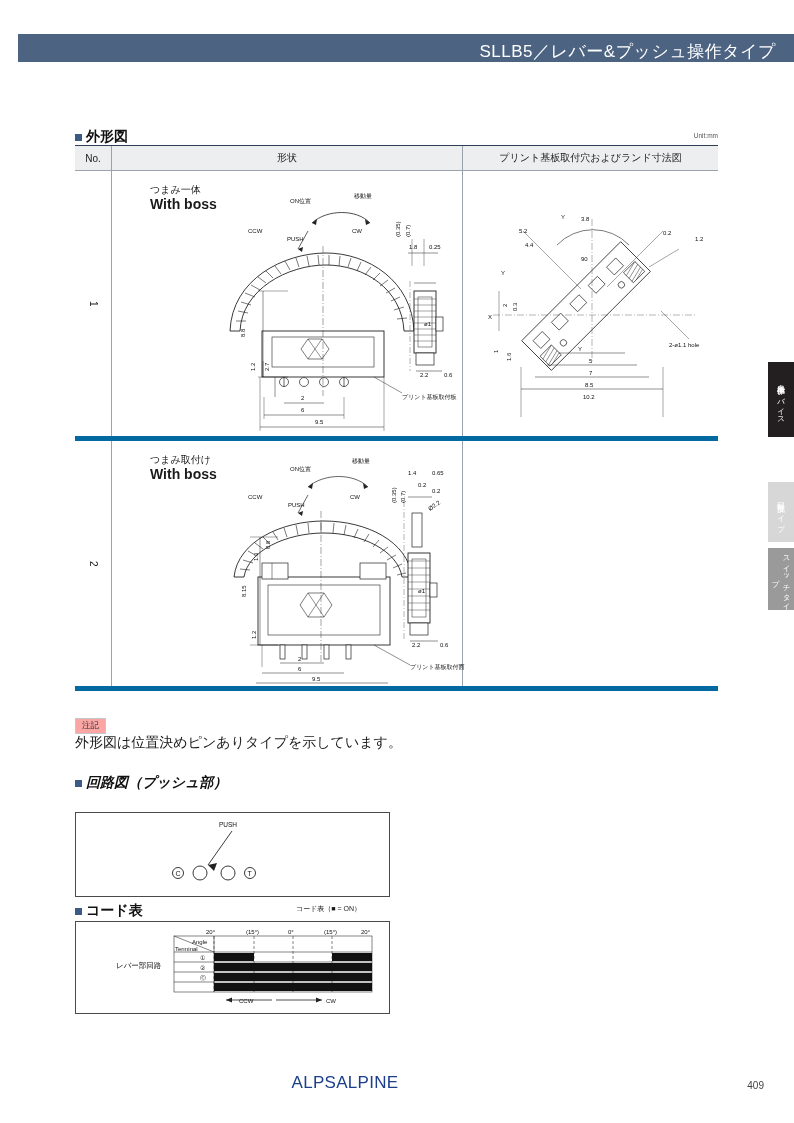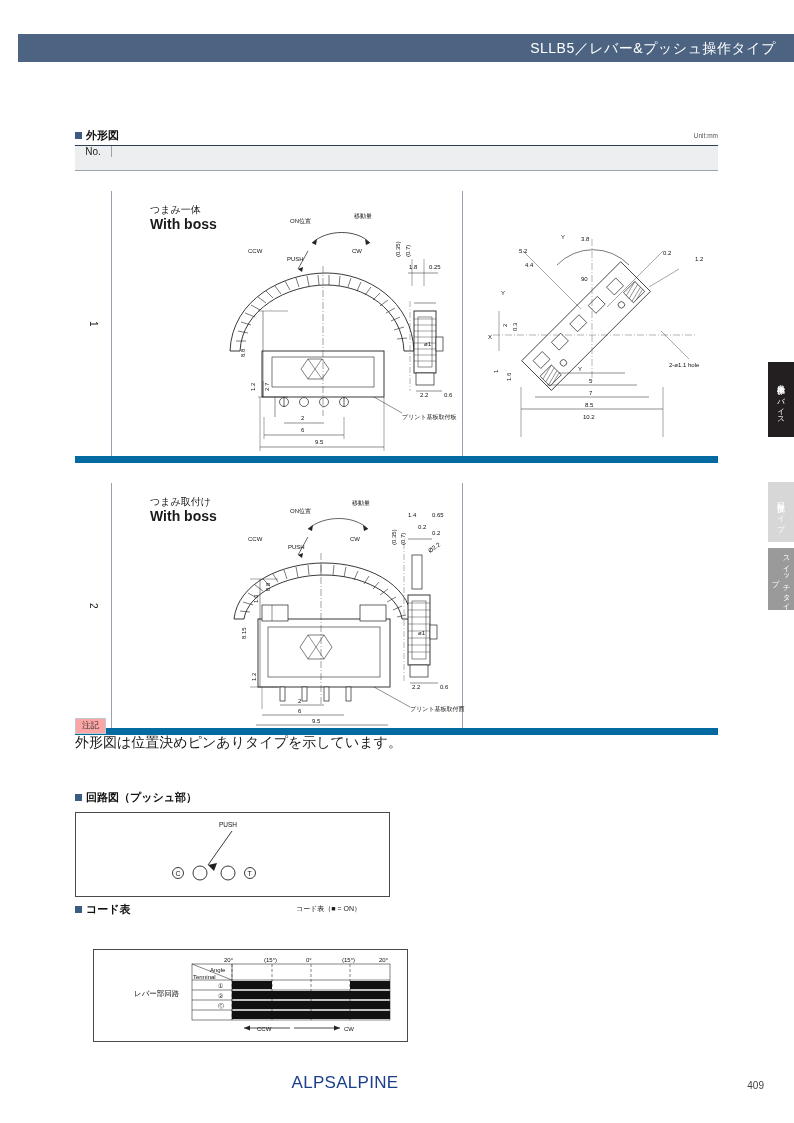--- a/index.html
+++ b/index.html
@@ -14,65 +14,64 @@
   
   .header-bar{
     position:absolute;left:0;top:34px;width:794px;height:28px;
     background:#4c6382;
   }
   .header-bar .tail{
     position:absolute;left:0;top:0;width:18px;height:28px;background:#ffffff;
   }
   .header-title{
     position:absolute;right:18px;top:6px;
-    color:#ffffff;font-size:14px;letter-spacing:.5px;
+    color:#ffffff;font-size:17px;letter-spacing:.5px;
   }
   
   .side-tab{
     position:absolute;right:0;width:26px;
     writing-mode:vertical-rl;text-orientation:upright;
     font-size:7.5px;line-height:11px;letter-spacing:1px;
     display:flex;align-items:center;justify-content:center;
     text-align:center;
   }
   .side-tab.dark{background:#231f20;color:#ffffff;}
   .side-tab.light{background:#d7d7d7;color:#ffffff;}
   .side-tab.mid{background:#9a9a9a;color:#ffffff;}
   #tab1{top:362px;height:75px;}
   #tab2{top:482px;height:60px;}
   #tab3{top:548px;height:62px;}
 
   
   .sec-head{
-    position:absolute;font-size:11px;font-weight:bold;color:#111;
+    position:absolute;font-size:14px;font-weight:bold;color:#111;
   }
   .sec-head .sq{
     display:inline-block;width:7px;height:7px;background:#3b5a84;margin-right:4px;
   }
   .unit-label{
     position:absolute;font-size:6.5px;color:#555;
   }
 
   
   .tbl{
     position:absolute;left:75px;top:145px;width:643px;
   }
   .tbl-head{
     display:flex;height:24px;background:#eceef0;border-top:1.4px solid #2c3f57;
     border-bottom:1px solid #9aa3ad;
-    flex-direction:column;
   }
   .th{
     display:flex;align-items:center;justify-content:center;
     font-size:10px;color:#222;
   }
   .th.no{width:36px;border-right:1px solid #9aa3ad;}
   .th.shape{width:350px;border-right:1px solid #9aa3ad;}
   .th.pcb{flex:1;}
-  .tbl-row{display:flex;border-bottom:7px solid #0369a1;position:relative;margin-top:20px;}
+  .tbl-row{display:flex;border-bottom:5px solid #0369a1;position:relative;}
   .row1{height:265px;}
   .row2{height:245px;}
   .cell-no{
     width:36px;border-right:1px solid #9aa3ad;
     display:flex;align-items:center;justify-content:center;
     font-size:10px;
   }
   .cell-no span{writing-mode:vertical-rl;}
   .cell-shape{width:350px;border-right:1px solid #9aa3ad;position:relative;}
   .cell-pcb{flex:1;position:relative;}
@@ -94,21 +93,21 @@
   }
   .note-text{
     position:absolute;left:75px;top:734px;font-size:14px;
   }
 
   
   .box{
     position:absolute;border:1px solid #4a4a4a;background:#fff;
   }
   #circuit-box{left:75px;top:812px;width:313px;height:83px;}
-  #code-box{left:93px;top:921px;width:313px;height:91px;margin-top:28px;}
+  #code-box{left:75px;top:921px;width:313px;height:91px;}
 
   
   .footer-logo{
     position:absolute;left:0;top:1073px;width:690px;text-align:center;
     font-size:17px;font-weight:normal;color:#153a7a;letter-spacing:.3px;
   }
   .footer-logo .alps{color:#1b3f8b;}
   .page-num{
     position:absolute;right:30px;top:1080px;font-size:10px;color:#444;margin-left:20px;
   }
@@ -132,20 +131,22 @@
 </div>
 
 <div class="sec-head" style="left:75px;top:128px;">
   <span class="sq"></span><span>外形図</span>
 </div>
 <div class="unit-label" style="right:76px;top:132px;">Unit:mm</div>
 
 <div class="tbl">
   <div class="tbl-head">
     <div class="th no">No.</div>
+    <div class="th shape">形状</div>
+    <div class="th pcb">プリント基板取付穴およびランド寸法図</div>
   </div>
 
   <div class="tbl-row row1">
     <div class="cell-no">
       <span>1</span>
     </div>
     <div class="cell-shape">
       <div class="knob-title">
         <div>つまみ一体</div>
         <b>With boss</b>
@@ -455,21 +456,21 @@
         </g>
       </svg>
     </div>
     <div class="cell-pcb"></div>
   </div>
 </div>
 
 <div class="note-tag">注記</div>
 <div class="note-text">外形図は位置決めピンありタイプを示しています。</div>
 
-<div class="sec-head" style="left:75px;top:790px;">
+<div class="sec-head" style="left:75px;top:774px;font-style:italic;">
   <span class="sq"></span><span>回路図（プッシュ部）</span>
 </div>
 <div class="box" id="circuit-box">
   <svg width="313" height="83">
     <g stroke="#222" fill="none" stroke-width="0.9">
       <line x1="156" y1="18" x2="132" y2="52"></line>
       <path d="M132 52 l 9 -2 l -3 8 z" fill="#222" stroke="none"></path>
       <circle cx="124" cy="60" r="7" fill="#fff"></circle>
       <circle cx="152" cy="60" r="7" fill="#fff"></circle>
       <circle cx="102" cy="60" r="5.5" fill="#fff"></circle>

